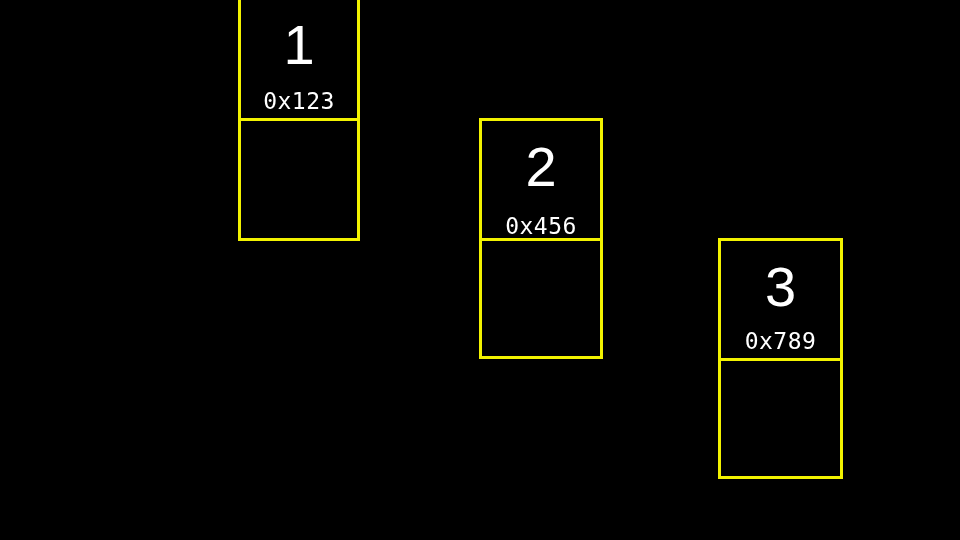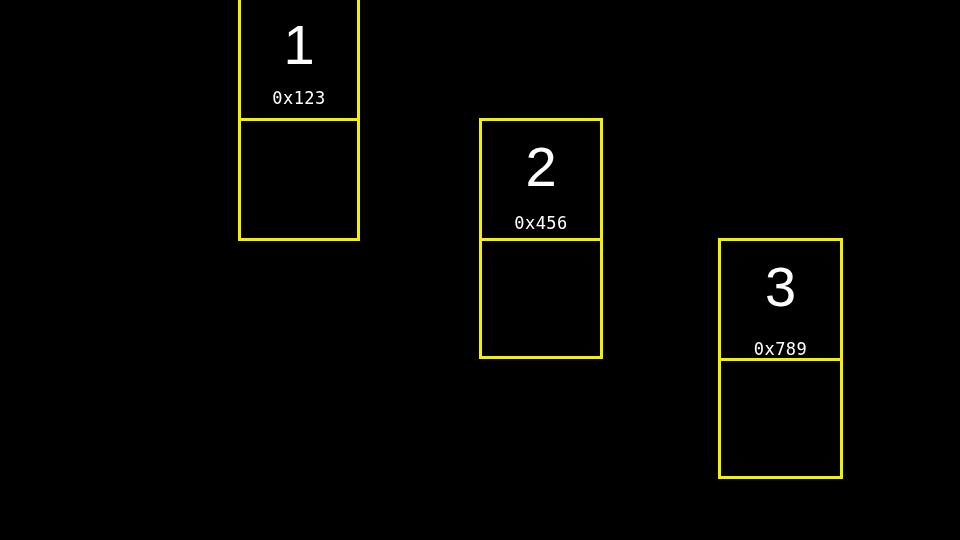--- a/index.html
+++ b/index.html
@@ -47,21 +47,21 @@
     font-family: "Liberation Sans", sans-serif;
     font-size: 56px;
     font-weight: 400;
     line-height: 1;
     letter-spacing: 0px;
     text-align: center;
   }
   .node-address {
     color: #ffffff;
     font-family: "DejaVu Sans Mono", monospace;
-    font-size: 17px;
+    font-size: 23px;
     font-weight: 400;
     line-height: 1;
     text-align: center;
     letter-spacing: 0.5px;
   }
 </style>
 </head>
 <body>
 
 <div id="stage">
@@ -78,18 +78,18 @@
     <div class="node-cell-top" style="height:120px; padding-top:18px;">
       <div class="node-number">2</div>
       <div class="node-address" style="margin-top:20px;">0x456</div>
     </div>
     <div class="node-cell-bottom" style="height:115px;"></div>
   </div>
 
   <div class="node" style="left:718px; top:238px; width:125px; height:241px;">
     <div class="node-cell-top" style="height:120px; padding-top:18px;">
       <div class="node-number">3</div>
-      <div class="node-address" style="margin-top:26px;">0x789</div>
+      <div class="node-address" style="margin-top:15px;">0x789</div>
     </div>
     <div class="node-cell-bottom" style="height:115px;"></div>
   </div>
 
 </div>
 
 </body></html>

